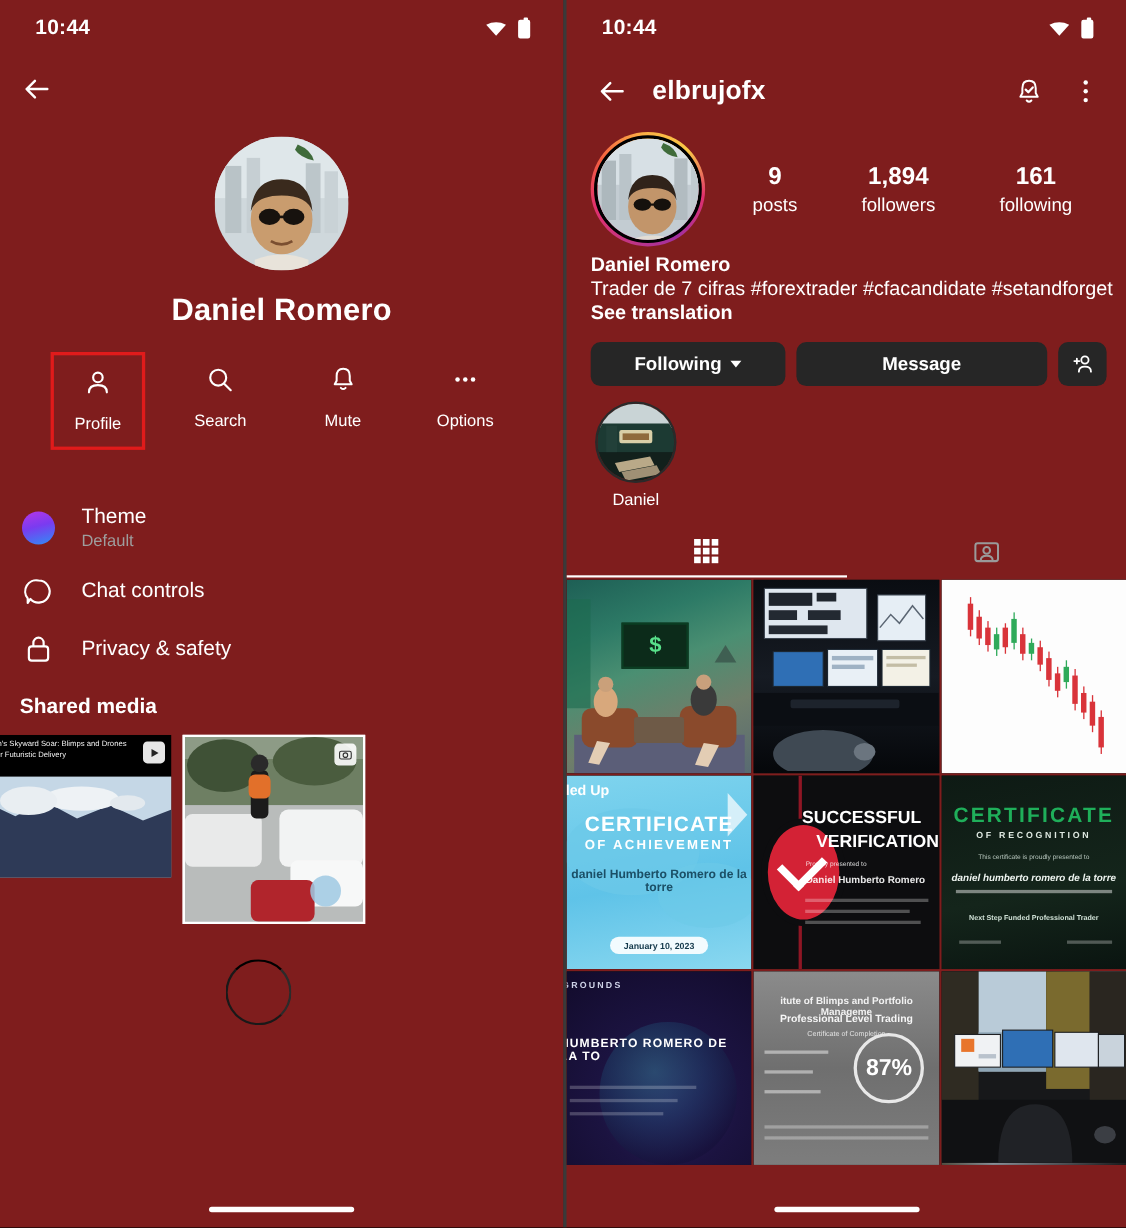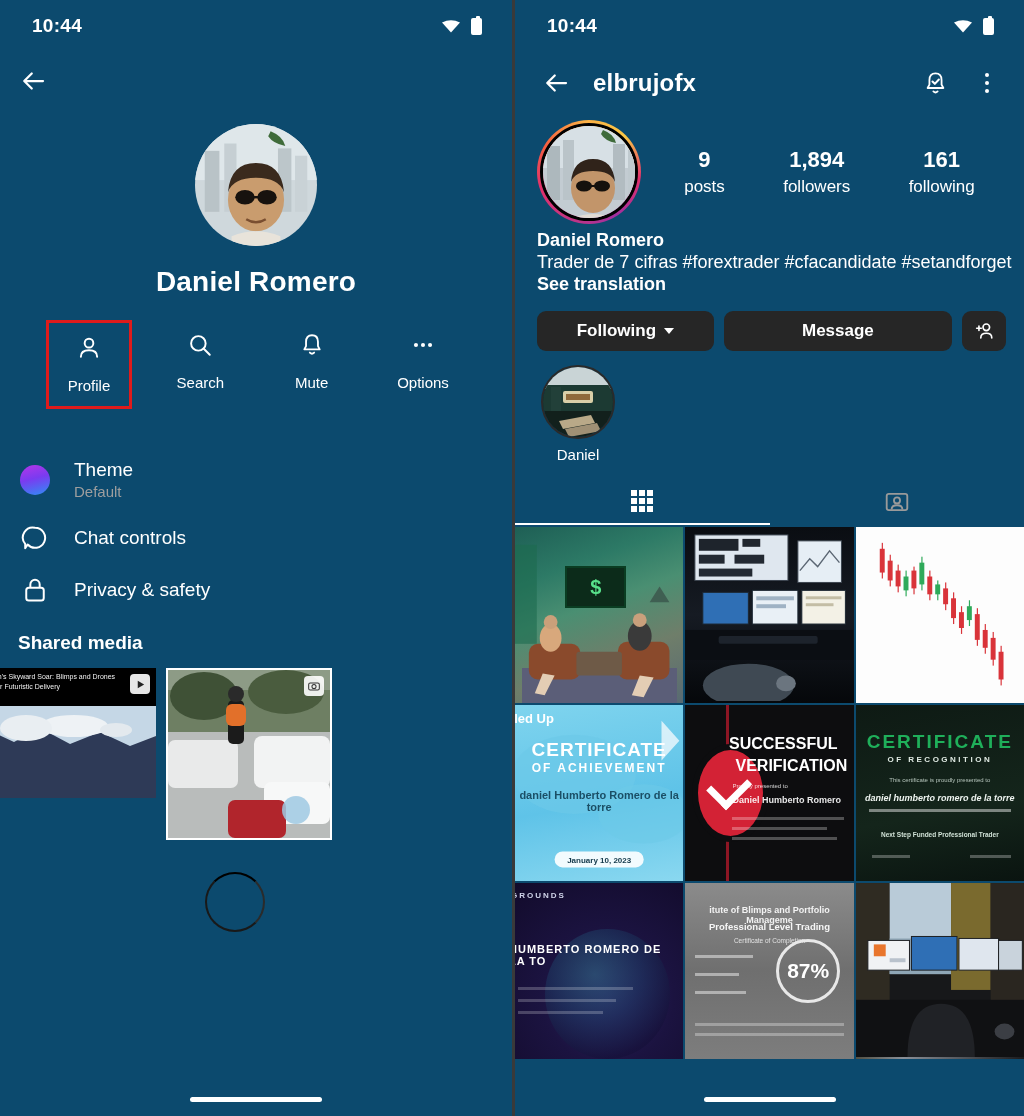--- a/index.html
+++ b/index.html
@@ -3,21 +3,21 @@
 <meta charset="utf-8">
 <style>
   * { box-sizing: border-box; margin: 0; padding: 0; }
   html, body {
     width: 1024px; height: 1116px;
     background: #000;
     font-family: "Liberation Sans", sans-serif;
     overflow: hidden;
   }
   .screens { display: flex; width: 1024px; height: 1116px; }
-  .screen { position: relative; width: 512px; height: 1116px; background: #0c4a6e; overflow: hidden; }
+  .screen { position: relative; width: 512px; height: 1116px; background: #7f1d1d; overflow: hidden; }
   .screen.right { border-left: 3px solid #3a3a3a; }
 
   
   .statusbar {
     height: 52px; display: flex; align-items: center;
     justify-content: space-between; padding: 0 30px 0 32px;
   }
   .clock { color: #fff; font-size: 19px; font-weight: bold; letter-spacing: .3px; }
   .status-icons { display: flex; align-items: center; gap: 10px; }
   .wifi-ic { width: 20px; height: 14px; }
@@ -567,21 +567,21 @@
         <div class="cert-txt" style="top:56px;font-size:12px;letter-spacing:2px;">OF ACHIEVEMENT</div>
         <div class="cert-txt" style="top:84px;font-size:11px;color:#1b4f66;">daniel Humberto Romero de la torre</div>
         <div class="cert-txt" style="top:151px;font-size:8px;color:#12384a;">January 10, 2023</div>
       </div>
 
       <div class="cell">
         <div class="art t-cert-black"></div>
         <div class="seal-bar"></div>
         <div class="seal"></div>
         <div class="cert-txt" style="top:30px;left:26%;width:74%;font-size:16px;text-align:left;">SUCCESSFUL</div>
-        <div class="cert-txt" style="top:52px;left:26%;width:74%;font-size:16px;text-align:center;">VERIFICATION</div>
+        <div class="cert-txt" style="top:52px;left:26%;width:74%;font-size:16px;text-align:right;">VERIFICATION</div>
         <div class="cert-txt" style="top:78px;left:28%;width:72%;font-size:6px;text-align:left;font-weight:normal;opacity:.8;">Proudly presented to</div>
         <div class="cert-txt" style="top:90px;left:28%;width:72%;font-size:9px;text-align:left;opacity:.9;">Daniel Humberto Romero</div>
         <div class="line-row" style="left:28%;right:6%;top:112px;"></div>
         <div class="line-row" style="left:28%;right:16%;top:122px;"></div>
         <div class="line-row" style="left:28%;right:10%;top:132px;"></div>
       </div>
 
       <div class="cell">
         <div class="art t-cert-green"></div>
         <div class="cert-txt" style="top:26px;font-size:19px;letter-spacing:2px;color:#1faf5a;">CERTIFICATE</div>

